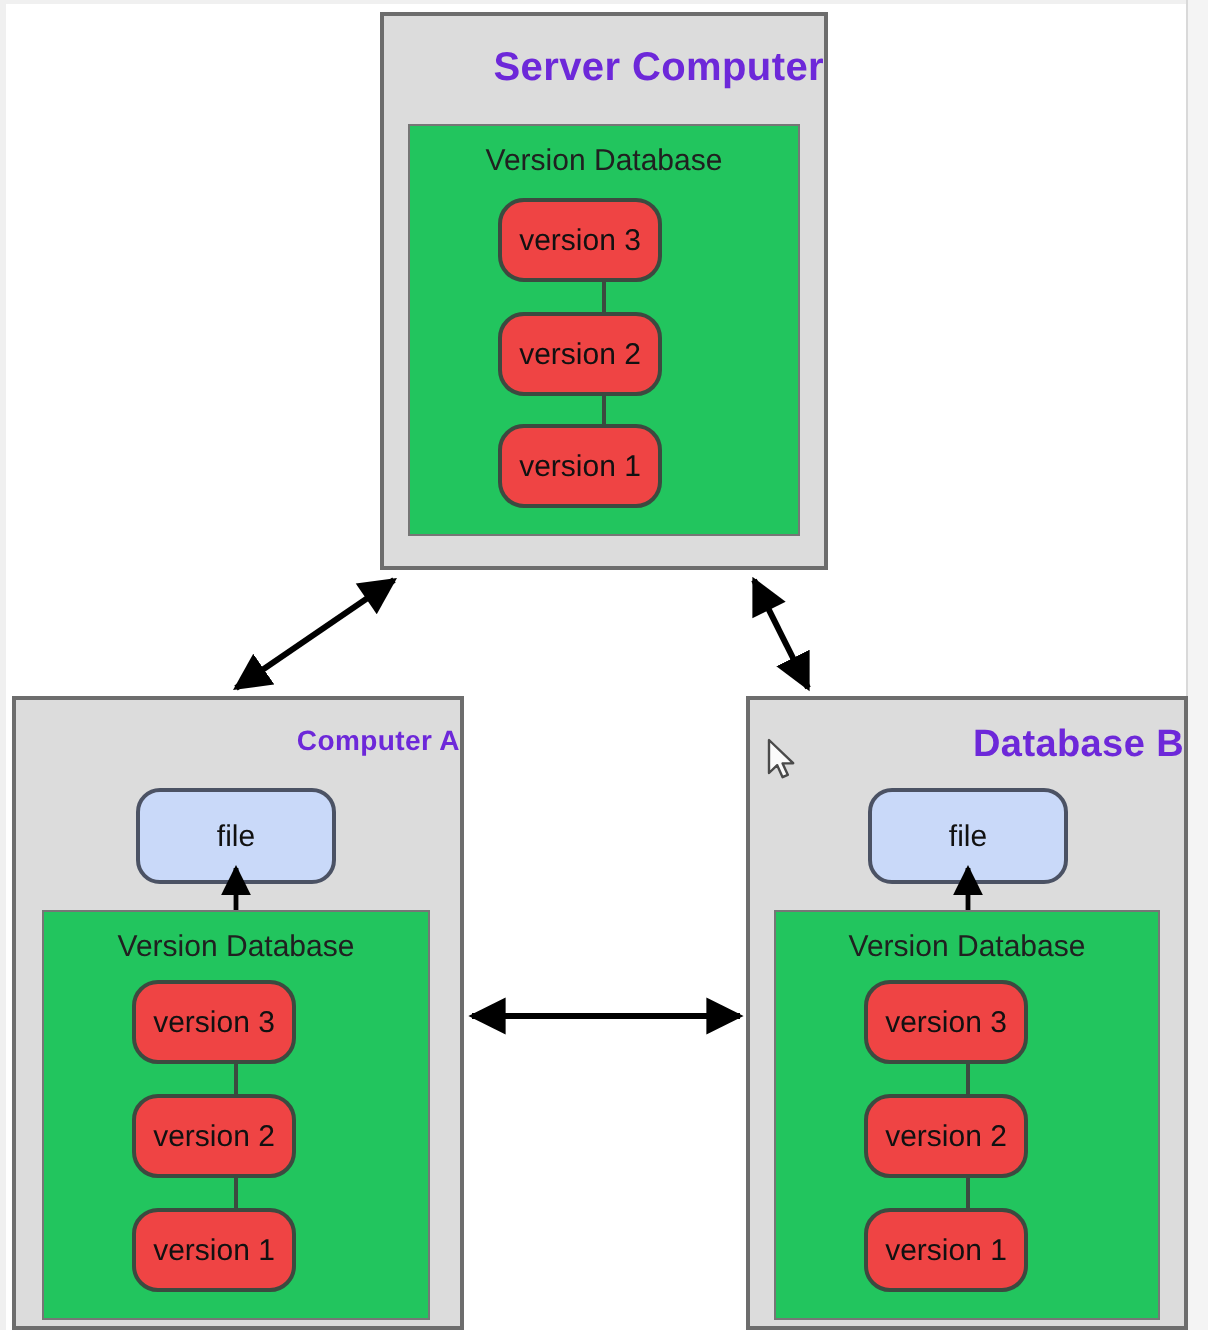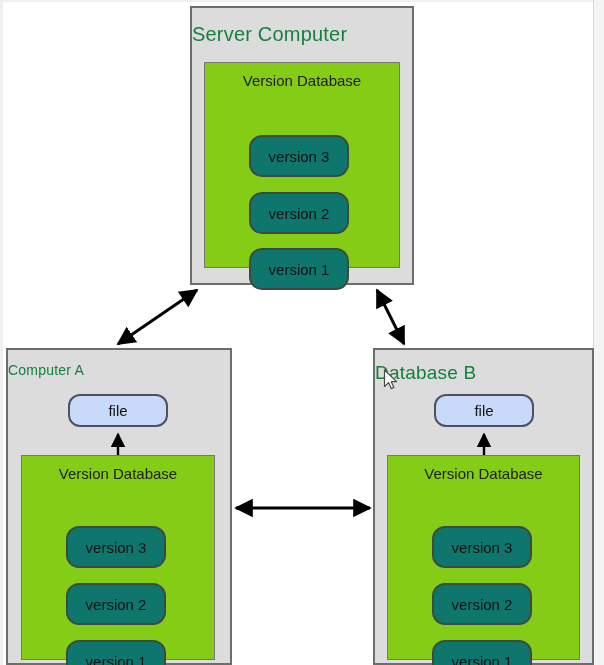--- a/index.html
+++ b/index.html
@@ -36,39 +36,39 @@
   .machine {
     position: absolute;
     background: #dcdcdc;
     border: 2px solid #6d6d6d;
     box-sizing: border-box;
   }
   .machine-title {
     position: absolute;
     left: 0;
     right: 0;
-    text-align: left;
-    font-weight: normal;
-    color: #15803d;
+    text-align: right;
+    font-weight: bold;
+    color: #6d28d9;
     letter-spacing: 0.2px;
   }
 
   #server-computer { left: 190px; top: 6px;   width: 224px; height: 279px; }
   #server-computer .machine-title { top: 15px; font-size: 20px; }
 
   #computer-a { left: 6px;   top: 348px; width: 226px; height: 317px; }
   #computer-a .machine-title { top: 12px; font-size: 14px; }
 
   #computer-b { left: 373px; top: 348px; width: 221px; height: 317px; }
   #computer-b .machine-title { top: 12px; font-size: 19px; }
 
   
   .vdb {
     position: absolute;
-    background: #84cc16;
+    background: #22c55e;
     border: 1px solid #767676;
     box-sizing: border-box;
   }
   .vdb-title {
     position: absolute;
     left: 0;
     right: 0;
     text-align: center;
     font-size: 15px;
     color: #202020;
@@ -88,29 +88,28 @@
     position: absolute;
     box-sizing: border-box;
     display: flex;
     align-items: center;
     justify-content: center;
     font-size: 15px;
     color: #111111;
     border-radius: 13px;
   }
   .pill.version {
-    width: 100px;
+    width: 82px;
     height: 42px;
-    background: #0f766e;
+    background: #ef4444;
     border: 2px solid #3c4a40;
-    margin-top: 36px;
   }
   .pill.file {
     width: 100px;
-    height: 33px;
+    height: 48px;
     background: #c9d9f9;
     border: 2px solid #4b5264;
     border-radius: 12px;
     font-size: 15px;
     justify-content: center;
   }
 
   
   .pill-link {
     position: absolute;

